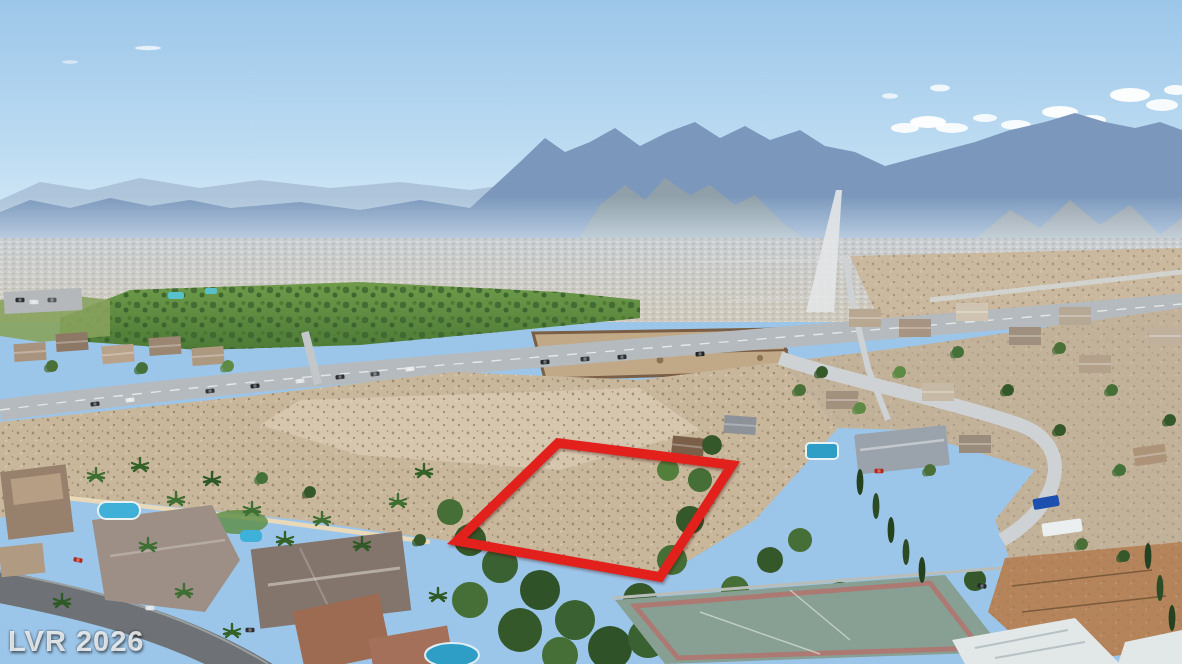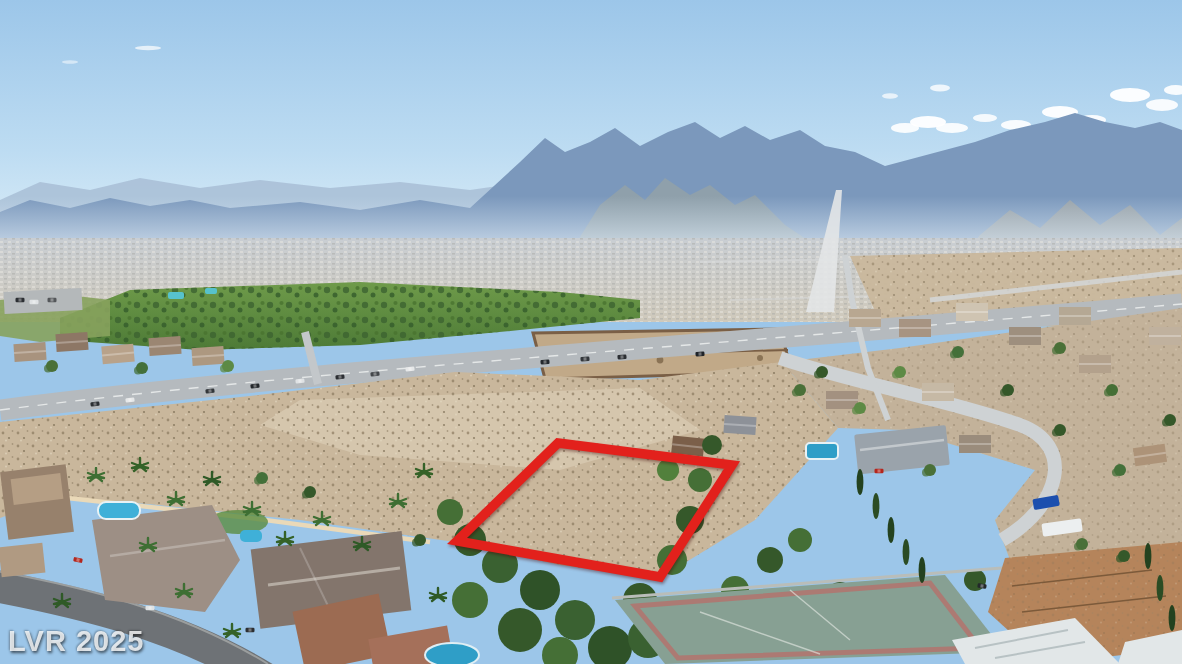--- a/index.html
+++ b/index.html
@@ -330,14 +330,14 @@
       <use href="#cypress" x="1160" y="588" style="color:#2b4c24"></use>
       <use href="#cypress" x="1172" y="618" style="color:#24421f"></use>
     </g>
   </g>
 
   <g style="filter:drop-shadow(1px 2px 1.5px rgba(60,0,0,.4))">
     <polygon points="558,443 732,465 660,577 457,541" fill="none" stroke="var(--red,#e2211c)" stroke-width="9.5" stroke-linejoin="miter"></polygon>
   </g>
 </svg>
 
-<div class="watermark">LVR 2025</div>
+<div class="watermark">LVR 2026</div>
 </div>
 
 </body></html>

